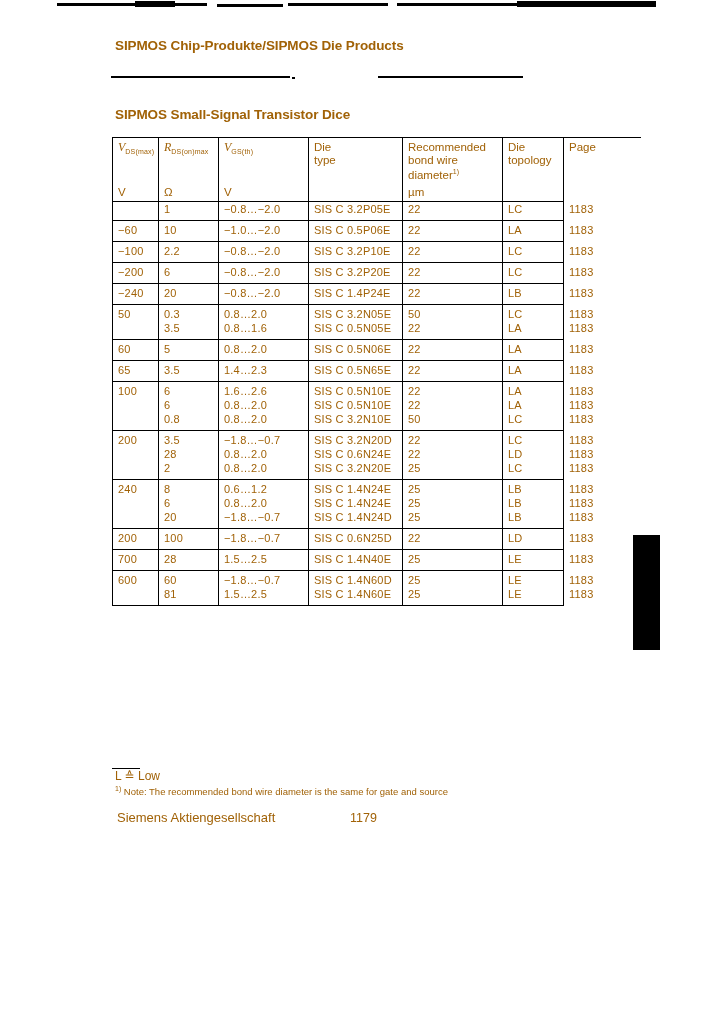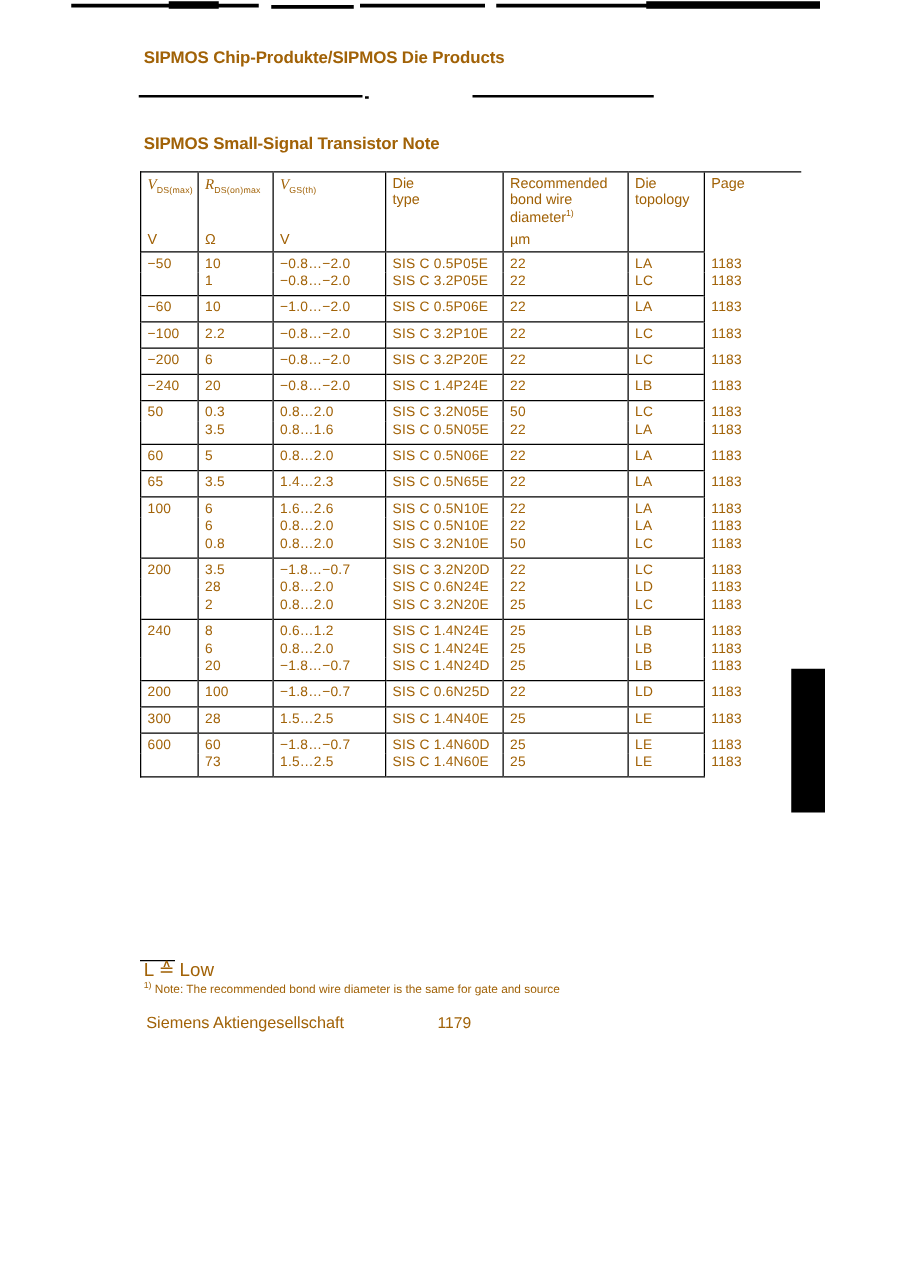--- a/index.html
+++ b/index.html
@@ -61,21 +61,21 @@
 
   table.dice td { line-height: 14px; font-size: 11px; letter-spacing: 0.2px; }
   table.dice tr.grp-first td { padding-top: 2px; }
   table.dice tr.grp-last td { padding-bottom: 4px; }
   table.dice td.grp-top { border-top: 1px solid #000; }
   table.dice td.grp-bottom { border-bottom: 1px solid #000; }
 
   .footnote-rule { position: absolute; left: 112px; top: 768px; width: 28px; height: 1px; background: #000; }
   .footnote-legend {
     position: absolute; left: 115px; top: 771px;
-    font-size: 15px; line-height: 11px;
+    font-size: 12px; line-height: 11px;
   }
   .footnote-note {
     position: absolute; left: 115px; top: 783px;
     font-size: 9.5px; line-height: 11px;
   }
   .footnote-note sup { font-size: 7px; }
 
   .footer-company {
     position: absolute; left: 117px; top: 810px;
     font-size: 13px;
@@ -98,21 +98,21 @@
   <div class="artifact" style="left:288px; top:3px; width:100px; height:3px;"></div>
   <div class="artifact" style="left:397px; top:3px; width:256px; height:3px;"></div>
   <div class="artifact" style="left:517px; top:1px; width:139px; height:6px;"></div>
 
   <div class="doc-title">SIPMOS Chip-Produkte/SIPMOS Die Products</div>
 
   <div class="rule rule-a"></div>
   <div class="rule rule-dot"></div>
   <div class="rule rule-b"></div>
 
-  <div class="section-title">SIPMOS Small-Signal Transistor Note</div>
+  <div class="section-title">SIPMOS Small-Signal Transistor Dice</div>
 
   <table class="dice">
     <colgroup>
       <col style="width:46px">
         <col style="width:60px">
         <col style="width:90px">
       <col style="width:94px">
         <col style="width:100px">
         <col style="width:61px">
       <col style="width:77px">
@@ -175,29 +175,20 @@
             <div class="th-wrap">
               <div>
                 <div class="th-line">Page</div>
               </div>
               <div class="th-unit">&nbsp;</div>
             </div>
           </th>
         </tr>
     </thead>
   <tbody>
-        <tr class="grp-first">
-          <td>−50</td>
-          <td>10</td>
-          <td>−0.8…−2.0</td>
-          <td>SIS C 0.5P05E</td>
-          <td>22</td>
-          <td>LA</td>
-          <td>1183</td>
-        </tr>
         <tr class="grp-last">
           <td></td>
           <td>1</td>
           <td>−0.8…−2.0</td>
           <td>SIS C 3.2P05E</td>
           <td>22</td>
           <td>LC</td>
           <td>1183</td>
         </tr>
       </tbody>
@@ -380,42 +371,42 @@
           <td class="grp-top">100</td>
           <td class="grp-top">−1.8…−0.7</td>
           <td class="grp-top">SIS C 0.6N25D</td>
           <td class="grp-top">22</td>
           <td class="grp-top">LD</td>
           <td>1183</td>
         </tr>
       </tbody>
       <tbody>
         <tr class="grp-first grp-last">
-          <td class="grp-top">300</td>
+          <td class="grp-top">700</td>
           <td class="grp-top">28</td>
           <td class="grp-top">1.5…2.5</td>
           <td class="grp-top">SIS C 1.4N40E</td>
           <td class="grp-top">25</td>
           <td class="grp-top">LE</td>
           <td>1183</td>
         </tr>
       </tbody>
       <tbody>
         <tr class="grp-first">
           <td class="grp-top">600</td>
           <td class="grp-top">60</td>
           <td class="grp-top">−1.8…−0.7</td>
           <td class="grp-top">SIS C 1.4N60D</td>
           <td class="grp-top">25</td>
           <td class="grp-top">LE</td>
           <td>1183</td>
         </tr>
         <tr class="grp-last">
           <td class="grp-bottom"></td>
-          <td class="grp-bottom">73</td>
+          <td class="grp-bottom">81</td>
           <td class="grp-bottom">1.5…2.5</td>
           <td class="grp-bottom">SIS C 1.4N60E</td>
           <td class="grp-bottom">25</td>
           <td class="grp-bottom">LE</td>
           <td>1183</td>
         </tr>
       </tbody>
     </table>
 
   <div class="footnote-rule"></div>

